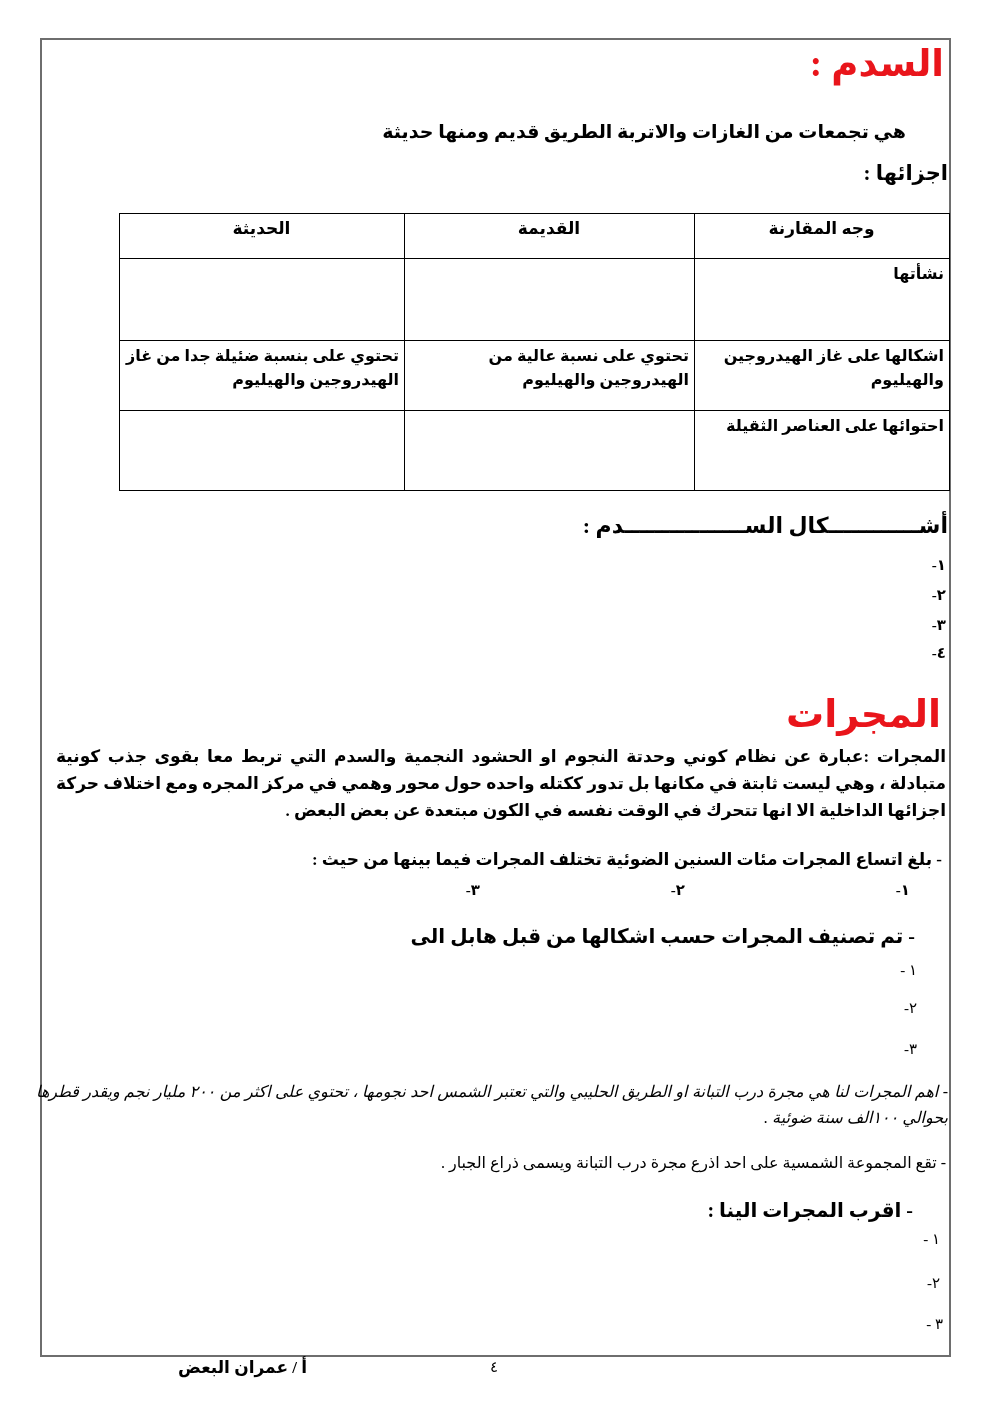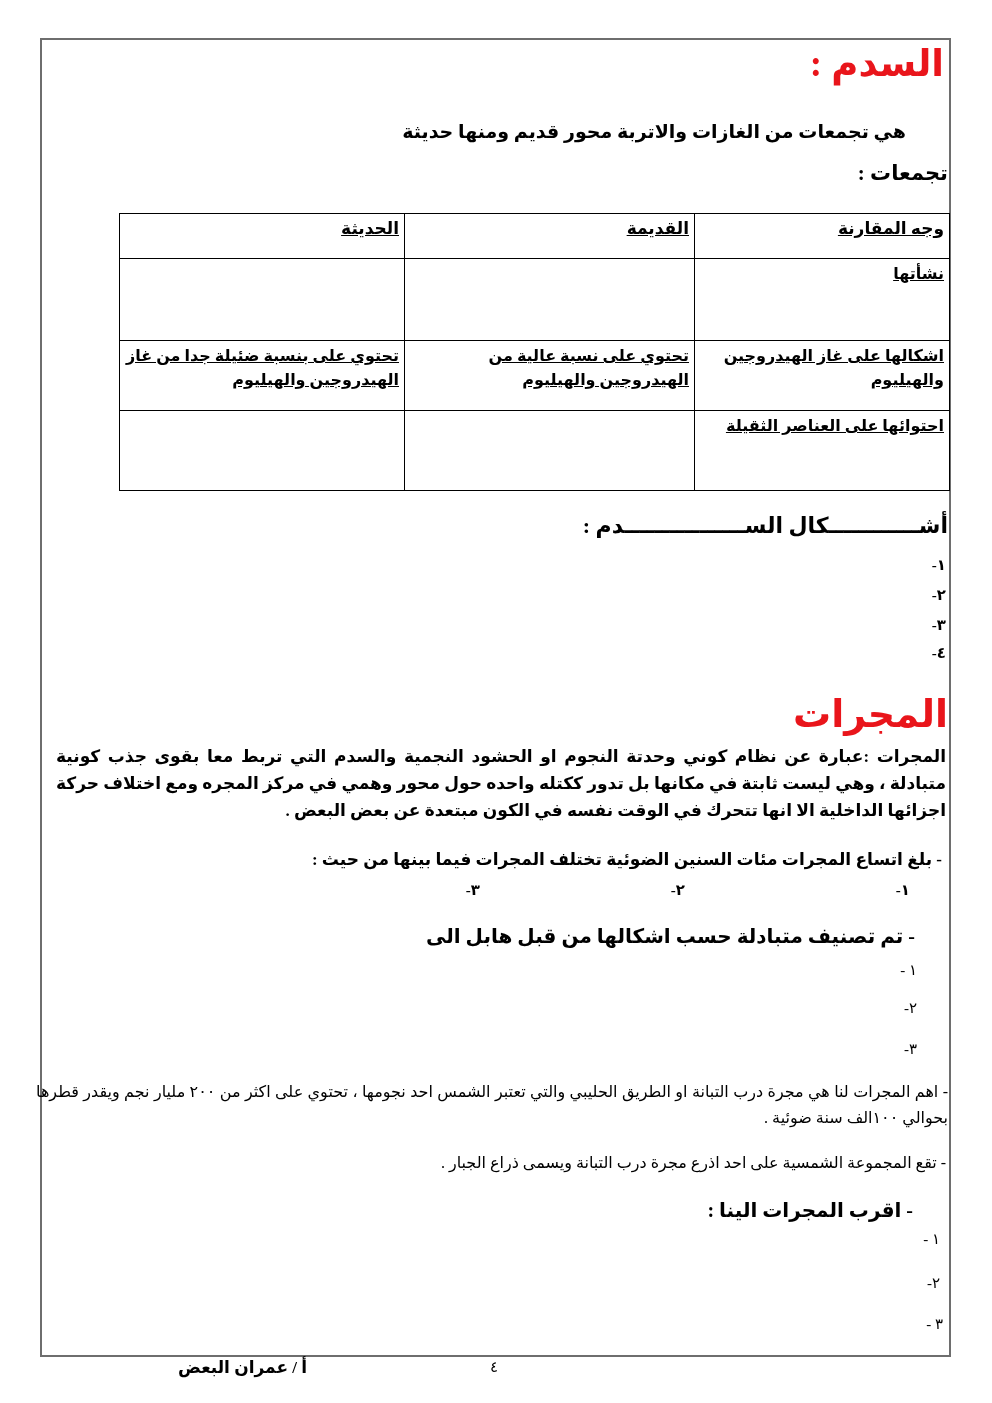--- a/index.html
+++ b/index.html
@@ -36,55 +36,54 @@
   .para{
     text-align:justify;
     text-align-last:right;
     line-height:27px;
   }
   .para-light{
     text-align:justify;
     text-align-last:right;
     line-height:26px;
     font-weight:normal;
+    font-style:italic;
   }
   table.compare{
     border-collapse:collapse;
     table-layout:fixed;
     width:830px;
   }
   table.compare td,table.compare th{
     border:1.6px solid #000;
     vertical-align:top;
-    text-align:right;
     padding:3px 5px 2px 4px;
     font-weight:bold;
     font-size:16px;
     line-height:24px;
     overflow:hidden;
-    text-decoration:underline;
   }
   table.compare th{font-size:17px;}
   .num-item{font-size:15px;font-weight:bold;white-space:nowrap;}
   .num-item-light{font-size:15px;font-weight:normal;white-space:nowrap;}
   .footer-line{font-size:17px;font-weight:bold;white-space:nowrap;}
   .pagenum{font-size:15px;}
 </style>
 </head>
 <body>
 
 <div class="page">
 
   <div class="abs frame"></div>
 
   <div class="abs red-title" style="top:42px;right:48px;">السدم :</div>
 
-  <div class="abs b t19" style="top:120px;right:86px;white-space:nowrap;">هي تجمعات من الغازات والاتربة محور قديم ومنها حديثة</div>
+  <div class="abs b t19" style="top:120px;right:86px;white-space:nowrap;">هي تجمعات من الغازات والاتربة الطريق قديم ومنها حديثة</div>
 
-  <div class="abs b t21" style="top:161px;right:44px;white-space:nowrap;">تجمعات :</div>
+  <div class="abs b t21" style="top:161px;right:44px;white-space:nowrap;">اجزائها :</div>
 
   <table class="abs compare" style="top:213px;right:42px;" dir="rtl">
     <colgroup>
       <col style="width:255px">
         <col style="width:290px">
         <col style="width:285px">
     </colgroup>
     <tbody>
         <tr style="height:45px">
       <th>وجه المقارنة</th>
@@ -109,31 +108,31 @@
   </tbody>
     </table>
 
   <div class="abs b t22" style="top:513px;right:44px;white-space:nowrap;">أشــــــــــــكال الســــــــــــــــدم :</div>
 
   <div class="abs num-item" style="top:556px;right:46px;">١-</div>
   <div class="abs num-item" style="top:586px;right:46px;">٢-</div>
   <div class="abs num-item" style="top:616px;right:46px;">٣-</div>
   <div class="abs num-item" style="top:644px;right:46px;">٤-</div>
 
-  <div class="abs red-title" style="top:692px;right:44px;font-size:38px;">المجرات</div>
+  <div class="abs red-title" style="top:692px;right:51px;font-size:38px;">المجرات</div>
 
   <div class="abs b t17 para" style="top:743px;right:46px;left:56px;">المجرات :عبارة عن نظام كوني وحدتة النجوم او الحشود النجمية والسدم التي تربط معا بقوى جذب كونية متبادلة ، وهي ليست ثابتة في مكانها بل تدور ككتله واحده حول محور وهمي في مركز المجره ومع اختلاف حركة اجزائها الداخلية الا انها تتحرك في الوقت نفسه في الكون مبتعدة عن بعض البعض .</div>
 
   <div class="abs b t17" style="top:849px;right:50px;white-space:nowrap;">- بلغ اتساع المجرات مئات السنين الضوئية تختلف المجرات فيما بينها من حيث :</div>
 
   <div class="abs num-item" style="top:881px;right:82px;">١-</div>
   <div class="abs num-item" style="top:881px;right:307px;">٢-</div>
   <div class="abs num-item" style="top:881px;right:512px;">٣-</div>
 
-  <div class="abs b t20" style="top:924px;right:77px;white-space:nowrap;">- تم تصنيف متبادلة حسب اشكالها من قبل هابل الى</div>
+  <div class="abs b t20" style="top:924px;right:77px;white-space:nowrap;">- تم تصنيف المجرات حسب اشكالها من قبل هابل الى</div>
 
   <div class="abs num-item-light" style="top:961px;right:75px;">١ -</div>
   <div class="abs num-item-light" style="top:999px;right:75px;">٢-</div>
   <div class="abs num-item-light" style="top:1040px;right:75px;">٣-</div>
 
   <div class="abs t16 para-light" style="top:1079px;right:44px;left:36px;">- اهم المجرات لنا هي مجرة درب التبانة او الطريق الحليبي والتي تعتبر الشمس احد نجومها ، تحتوي على اكثر من ٢٠٠ مليار نجم ويقدر قطرها بحوالي ١٠٠الف سنة ضوئية .</div>
 
   <div class="abs t16" style="top:1153px;right:46px;white-space:nowrap;font-weight:normal;">- تقع المجموعة الشمسية على احد اذرع مجرة درب التبانة ويسمى ذراع الجبار .</div>
 
   <div class="abs b t20" style="top:1198px;right:79px;white-space:nowrap;">-  اقرب المجرات الينا :</div>

